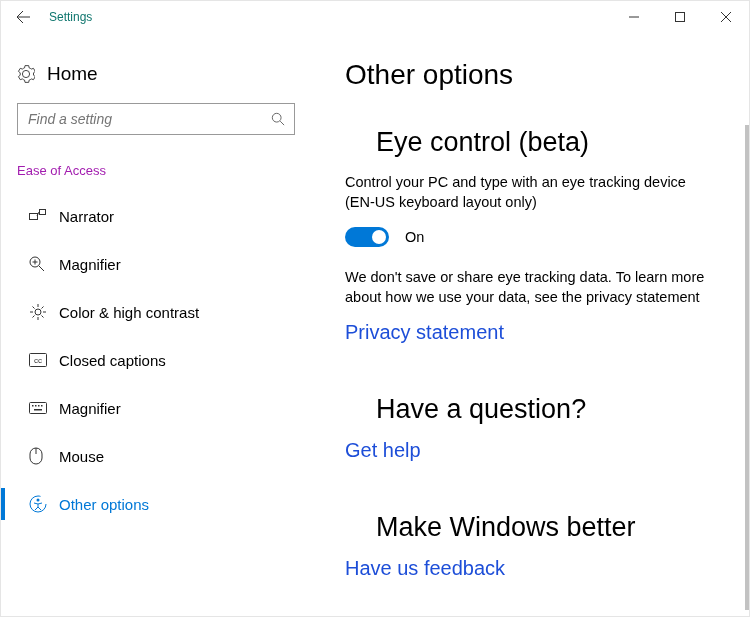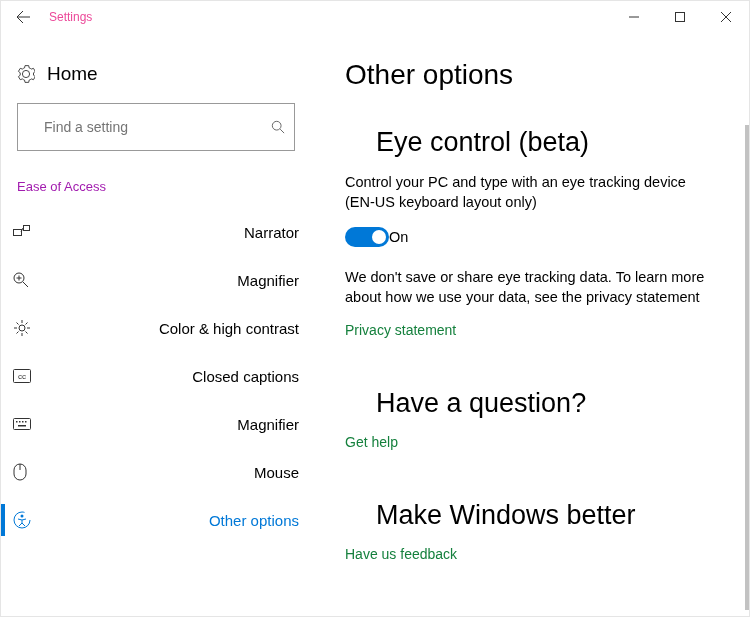--- a/index.html
+++ b/index.html
@@ -11,21 +11,21 @@
     height: 617px;
     overflow: hidden;
     border: 1px solid #e5e5e5;
     position: relative;
   }
   .titlebar {
     height: 32px;
     display: flex;
     align-items: center;
     font-size: 12px;
-    color: #ec4899;
+    color: #0f766e;
   }
   .back-btn {
     width: 44px; height: 32px;
     display:flex; align-items:center; justify-content:center;
     cursor: pointer;
   }
   .title-text { margin-left: 4px; }
   .win-controls {
     margin-left: auto;
     display: flex;
@@ -46,46 +46,46 @@
   .home-row {
     display:flex; align-items:center;
     padding: 0 16px 18px 16px;
     font-size: 19px;
     cursor:pointer;
   }
   .home-row .icon, .nav-item .icon { width: 30px; display:flex; align-items:center; justify-content:flex-start; }
   .search-wrap { padding: 0 16px 28px 16px; }
   .search {
     width: 100%;
-    height: 48px;
+    height: 32px;
     border: 1px solid #999;
-    padding: 0 30px 0 26px;
+    padding: 0 30px 0 10px;
     font-size: 14px;
     font-family: inherit;
     outline: none;
     position: relative;
+    font-style: italic;
   }
   .search-box { position: relative; }
   .search-icon-pos {
     position:absolute; right:10px; top:50%; transform:translateY(-50%);
     pointer-events:none; color:#555;
   }
   .category-label {
     padding: 0 16px 14px 16px;
     font-size: 13px;
     color: #a21caf;
   }
   .nav-item {
     display:flex; align-items:center;
     height: 48px;
-    padding: 0 12px;
+    padding: 0 28px;
     font-size: 15px;
     cursor:pointer;
     position: relative;
-    justify-content: space-between;
   }
   .nav-item.selected { color: #0078d7; }
   .nav-item.selected::before {
     content:""; position:absolute; left:0; top:8px; bottom:8px; width:4px; background:#0078d7;
   }
   .main {
     flex:1;
     padding: 26px 34px 0 34px;
     position: relative;
   }
@@ -94,22 +94,22 @@
   .body-text { font-size: 14.5px; line-height: 1.4; margin-bottom: 14px; max-width: 380px; }
   .toggle-row { display:flex; align-items:center; margin-bottom: 20px; }
   .toggle {
     width: 44px; height: 20px; border-radius: 10px;
     background: #0078d7; position:relative; cursor:pointer;
   }
   .toggle::after {
     content:""; position:absolute; right:3px; top:3px;
     width:14px; height:14px; border-radius:50%; background:#fff;
   }
-  .toggle-label { font-size: 14.5px; }
-  .link { color:#15803d; font-size:14px; cursor:pointer; display:inline-block; margin-bottom: 8px; }
+  .toggle-label { margin-left: 16px; font-size: 14.5px; }
+  .link { color:#1d4ed8; font-size:20px; cursor:pointer; display:inline-block; margin-bottom: 8px; }
   .section-gap { margin-top: 42px; }
   .scrollbar {
     position:absolute; right:0; top:92px; bottom:6px; width:4px; background:#c2c2c2;
   }
   svg { display:block; }
 </style>
 </head>
 <body>
 
 <div class="titlebar">

